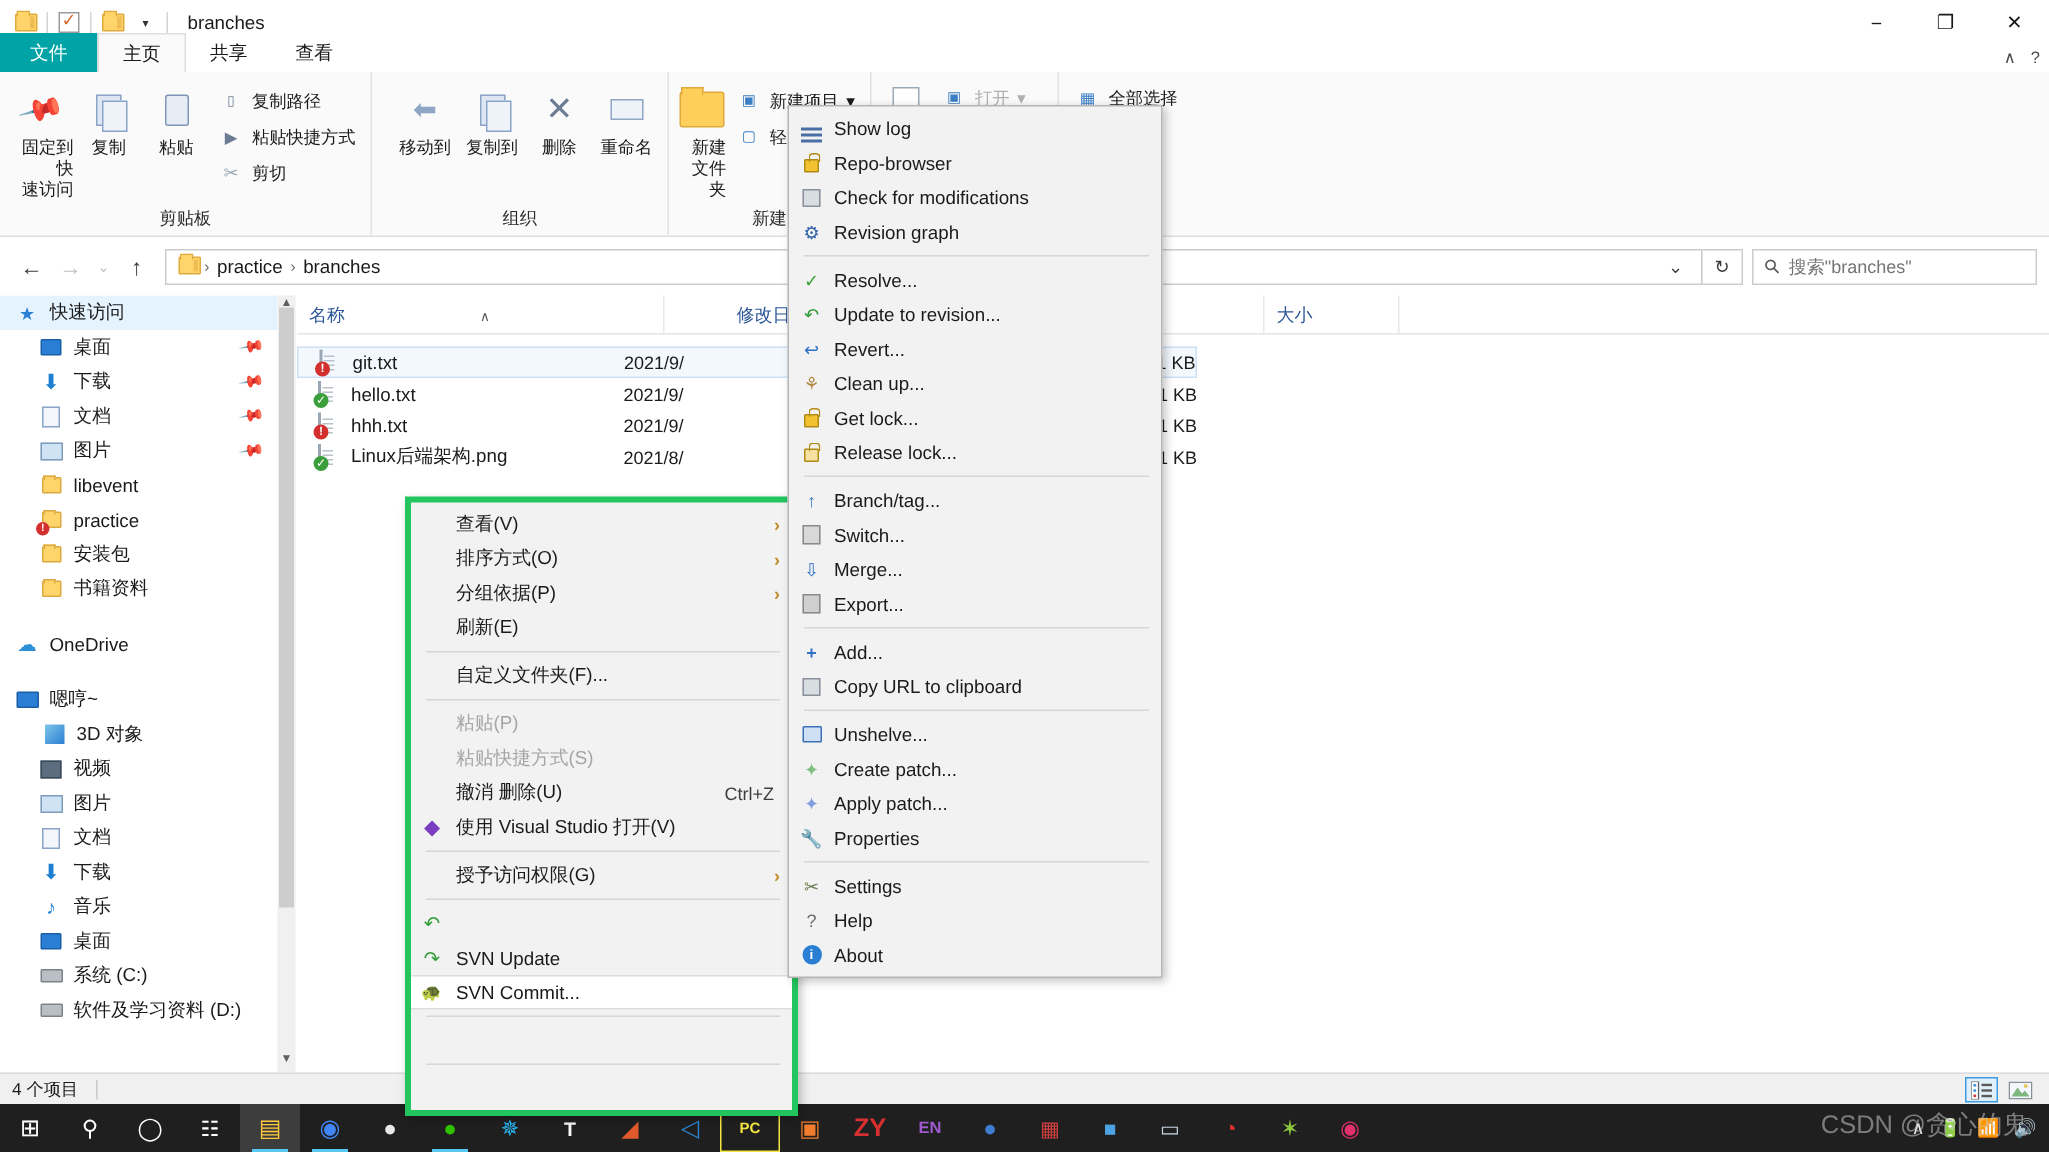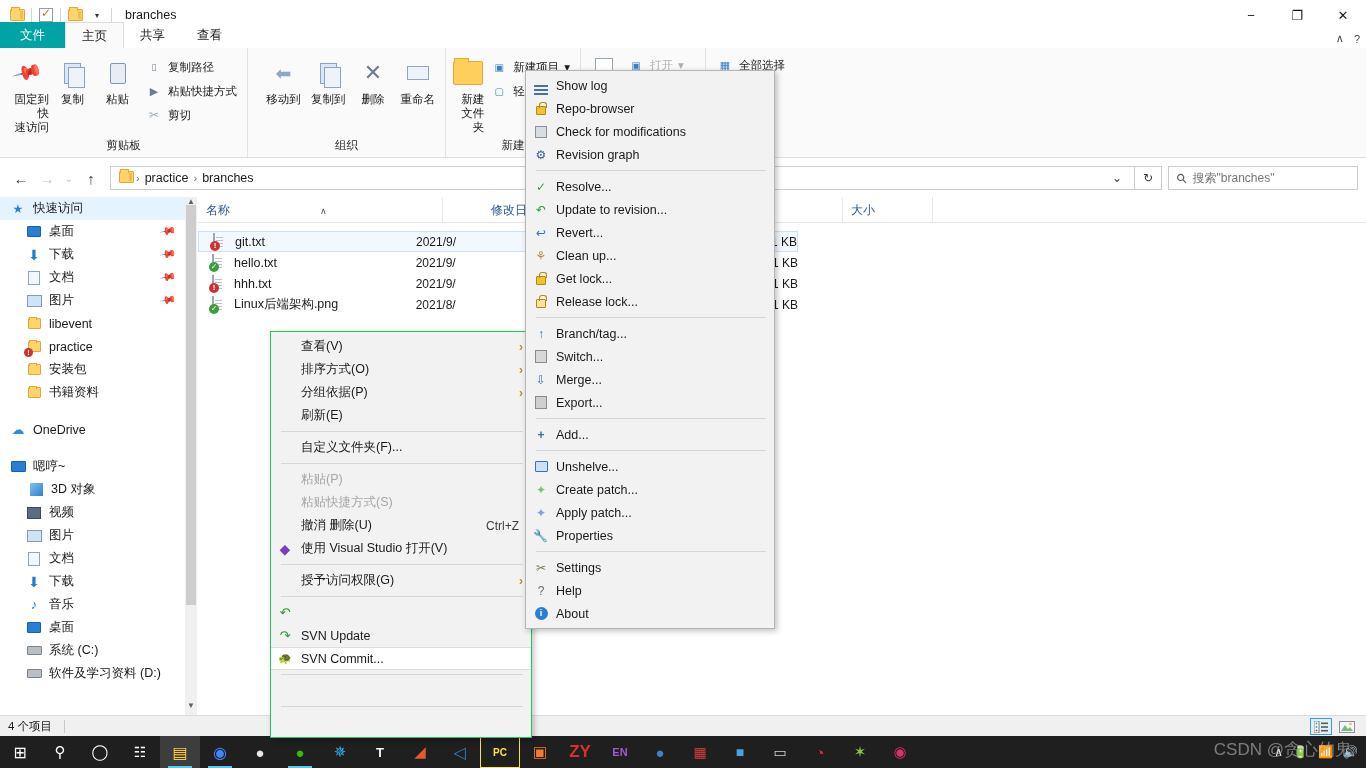--- a/index.html
+++ b/index.html
@@ -228,21 +228,21 @@
   .tray-ico { font-size: 12px; color: #e8e8e8; }
   #watermark {
     position: absolute; right: 14px; top: 738px; font-size: 17px;
     color: rgba(200,200,200,0.55); white-space: nowrap; pointer-events: none;
     font-family: "Liberation Sans", sans-serif;
   }
 
   
   #ctxmenu {
     position: absolute; left: 270px; top: 331px; width: 262px;
-    background: #f2f2f2; border: 1px solid #22c55e; box-shadow: 2px 2px 6px rgba(0,0,0,0.25);
+    background: #f2f2f2; border: 4px solid #22c55e; box-shadow: 2px 2px 6px rgba(0,0,0,0.25);
     padding: 3px 0; z-index: 40;
   }
   .cmi {
     height: 23px; display: flex; align-items: center; font-size: 12.5px;
     color: #1a1a1a; padding: 0 8px 0 0; position: relative;
   }
   .cmi .cmi-ico { width: 28px; display:flex; align-items:center; justify-content:center; flex-shrink:0; }
   .cmi .cmi-lbl { flex: 1; padding-left: 2px; }
   .cmi .cmi-acc { color: #3d3d3d; font-size: 12px; padding-right: 4px; }
   .cmi .cmi-sub { color: #c08a2a; font-size: 12px; font-weight: bold; padding-left: 6px; }
@@ -833,20 +833,26 @@
   <div class="smi">
     <span class="smi-ico">
         <span class="i-export"></span>
       </span>
     <span class="smi-lbl">Export...</span>
   </div>
   <div class="cm-sep"></div>
   <div class="smi">
     <span class="smi-ico i-plus">+</span>
     <span class="smi-lbl">Add...</span>
+  </div>
+  <div class="smi">
+    <span class="smi-ico">
+        <span class="i-sqgrid"></span>
+      </span>
+    <span class="smi-lbl">Copy URL to clipboard</span>
   </div>
   <div class="cm-sep"></div>
   <div class="smi">
     <span class="smi-ico">
         <span class="i-shelve"></span>
       </span>
     <span class="smi-lbl">Unshelve...</span>
   </div>
   <div class="smi">
     <span class="smi-ico i-diamond">✦</span>

